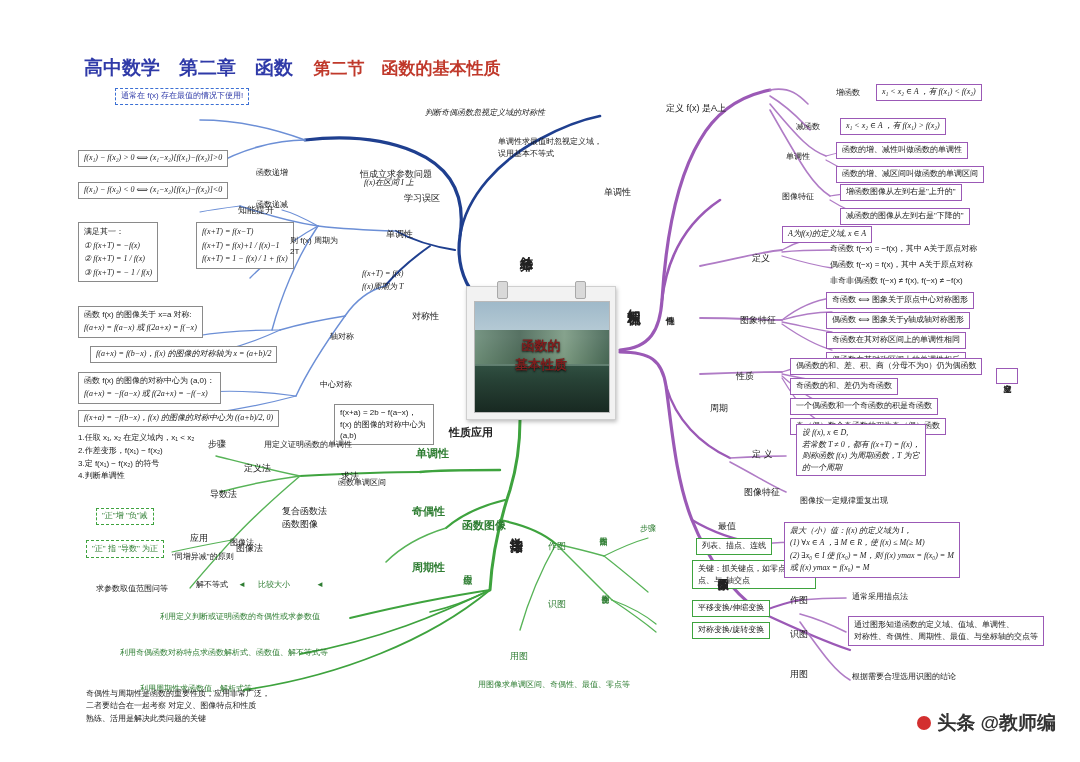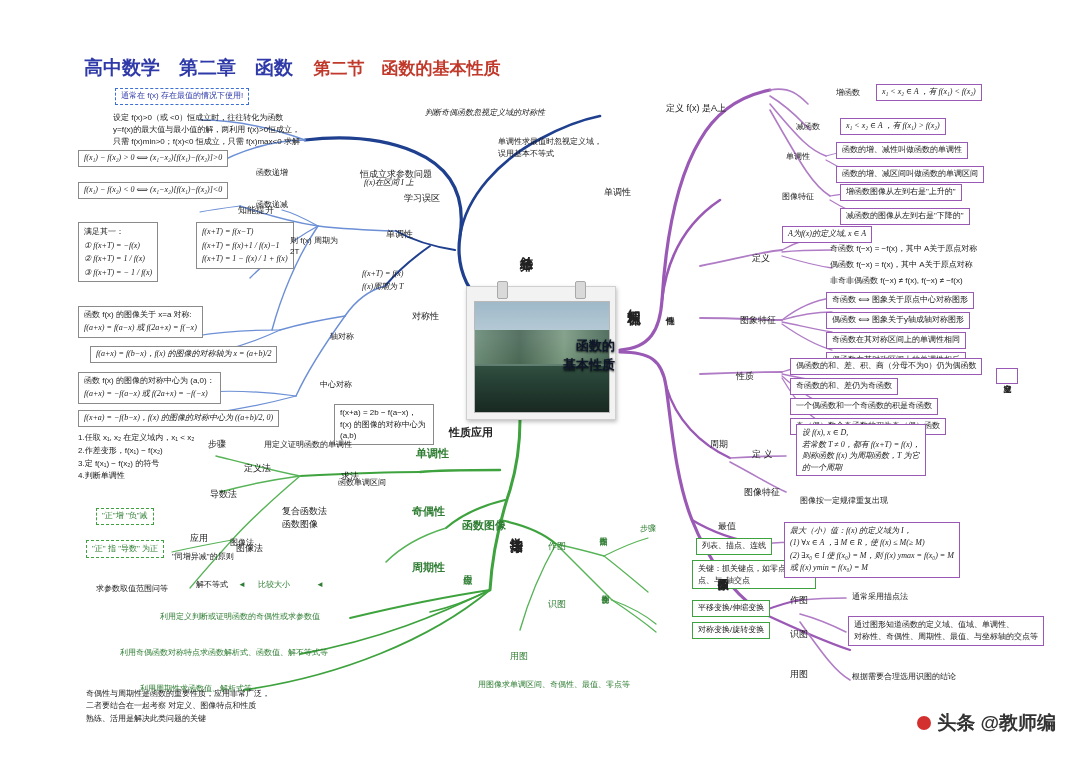--- a/index.html
+++ b/index.html
@@ -60,22 +60,22 @@
     content:"";position:absolute;left:0;top:28px;width:100%;height:34px;
     background:linear-gradient(90deg,#6b8b74,#46624f,#7d9b80,#41604d);
     opacity:.85;
   }
   .card .photo:after{
     content:"";position:absolute;left:0;bottom:0;width:100%;height:46px;
     background:linear-gradient(#2b4a3c,#16261f);
     opacity:.9;
   }
   .card .caption{
-    position:absolute;left:0;top:50px;width:100%;text-align:right;
-    color:#0f172a;font-weight:bold;font-size:13px;line-height:1.45;
+    position:absolute;left:0;top:50px;width:100%;text-align:center;
+    color:#7f1d1d;font-weight:bold;font-size:13px;line-height:1.45;
     text-shadow:0 1px 2px rgba(0,0,0,.85);z-index:3;
   }
   .clip{position:absolute;width:9px;height:16px;background:#d9d9d9;border:1px solid #a9a9a9;border-radius:2px;top:-6px;z-index:4;}
 
   .wm{
     position:absolute;right:24px;bottom:26px;font-size:19px;font-weight:bold;color:#333;
     white-space:nowrap;
   }
   .wm .dot{display:inline-block;width:14px;height:14px;border-radius:50%;background:#d32f2f;margin-right:6px;vertical-align:-1px;}
 
@@ -206,25 +206,20 @@
   </div>
   <div class="node big lbl-dark" style="left:508px;top:520px;line-height:1.15;">
     <span style="writing-mode:vertical-rl;display:inline-block;letter-spacing:1px;">学法指导</span>
   </div>
   <div class="node mid lbl-dark" style="left:449px;top:425px;">
     <span>性质应用</span>
   </div>
 
   <div class="node dashed xs" style="left:115px;top:88px;">通常在 f(x) 存在最值的情况下使用!</div>
 
-  <div class="node xs" style="left:113px;top:112px;line-height:1.5;">
-    <div>设定 f(x)&gt;0（或 &lt;0）恒成立时，往往转化为函数</div>
-    <div>y=f(x)的最大值与最小值的解，两利用 f(x)&gt;0恒成立，</div>
-    <div>只需 f(x)min&gt;0；f(x)&lt;0 恒成立，只需 f(x)max&lt;0 求解</div>
-  </div>
 
   <div class="node boxed bx-gray xs" style="left:78px;top:150px;">
     <div class="mth">f(x₁) − f(x₂)  &gt; 0 ⟺ (x₁−x₂)[f(x₁)−f(x₂)]&gt;0</div>
   </div>
   <div class="node xs" style="left:256px;top:168px;">函数递增</div>
 
   <div class="node boxed bx-gray xs" style="left:78px;top:182px;">
     <div class="mth">f(x₁) − f(x₂)  &lt; 0 ⟺ (x₁−x₂)[f(x₁)−f(x₂)]&lt;0</div>
   </div>
   <div class="node xs" style="left:256px;top:200px;">函数递减</div>
@@ -389,37 +384,37 @@
   <div class="node sml lbl-dark" style="left:736px;top:370px;">性质</div>
   <div class="node boxed bx-purple xs" style="left:790px;top:358px;">偶函数的和、差、积、商（分母不为0）仍为偶函数</div>
   <div class="node boxed bx-purple xs" style="left:790px;top:378px;">奇函数的和、差仍为奇函数</div>
   <div class="node boxed bx-purple xs" style="left:790px;top:398px;">一个偶函数和一个奇函数的积是奇函数</div>
   <div class="node boxed bx-purple xs" style="left:790px;top:418px;">奇（偶）数个奇函数的积为奇（偶）函数</div>
 
   <div class="node boxed bx-purple xs" style="left:996px;top:368px;line-height:1.2;">
     <span style="writing-mode:vertical-rl;display:inline-block;">定义域非空</span>
   </div>
 
-  <div class="node sml lbl-dark" style="left:710px;top:402px;margin-top:36px;">周期</div>
+  <div class="node sml lbl-dark" style="left:710px;top:402px;">周期</div>
   <div class="node sml lbl-dark" style="left:752px;top:448px;">定 义</div>
   <div class="node boxed bx-purple xs" style="left:796px;top:424px;line-height:1.45;">
     <div class="mth">设 f(x), x ∈ D,</div>
     <div class="mth">若常数 T ≠ 0，都有 f(x+T) = f(x)，</div>
     <div class="mth">则称函数 f(x) 为周期函数，T 为它</div>
     <div class="mth">的一个周期</div>
   </div>
   <div class="node sml lbl-dark" style="left:744px;top:486px;">图像特征</div>
   <div class="node xs" style="left:800px;top:496px;">图像按一定规律重复出现</div>
 
   <div class="node sml lbl-dark" style="left:718px;top:520px;">最值</div>
   <div class="node boxed bx-purple xs" style="left:784px;top:522px;line-height:1.55;">
     <div class="mth">最大（小）值：f(x) 的定义域为 I，</div>
     <div class="mth">(1) ∀x ∈ A ，∃ M ∈ R，使 f(x) ≤ M(≥ M)</div>
     <div class="mth">(2) ∃x₀ ∈ I 使 f(x₀) = M，则 f(x) ymax = f(x₀) = M</div>
-    <div class="mth">或 f(x) ymin = f(x₀) = M</div>
+    <div class="mth">或 f(x) ymax = f(x₀) = M</div>
   </div>
 
   <div class="node mid lbl-dark" style="left:716px;top:560px;line-height:1.2;">
     <span style="writing-mode:vertical-rl;display:inline-block;">函数图像</span>
   </div>
   <div class="node sml lbl-dark" style="left:790px;top:594px;">作图</div>
   <div class="node xs" style="left:852px;top:592px;">通常采用描点法</div>
   <div class="node sml lbl-dark" style="left:790px;top:628px;">识图</div>
   <div class="node boxed bx-purple xs" style="left:848px;top:616px;line-height:1.5;">
     <div>通过图形知道函数的定义域、值域、单调性、</div>

